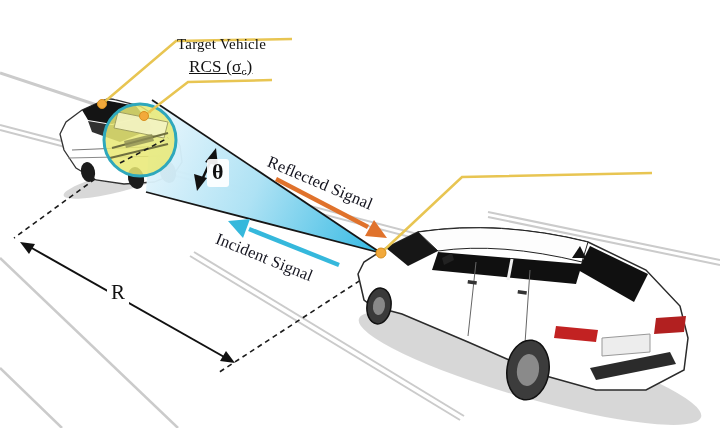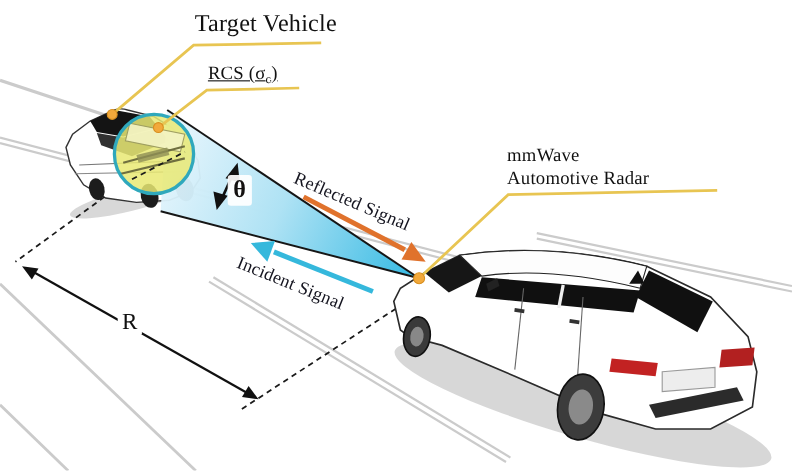--- a/index.html
+++ b/index.html
@@ -2,21 +2,21 @@
 <html><head>
 <meta charset="utf-8">
 <style>
   html,body{margin:0;padding:0;background:#ffffff;}
   .scene{
     position:relative;width:720px;height:428px;background:#ffffff;overflow:hidden;
     font-family:"Liberation Serif","DejaVu Serif",serif;
   }
   .scene svg.art{position:absolute;left:0;top:0;}
   .lbl{position:absolute;color:#111111;white-space:nowrap;letter-spacing:.2px;}
-  .lbl-target{left:177px;top:8px;font-size:22px;}
+  .lbl-target{left:177px;top:36px;font-size:15px;}
   .lbl-rcs{left:189px;top:57px;font-size:17px;text-decoration:underline;}
   .lbl-rcs .sub{font-size:11px;vertical-align:-3px;}
   .lbl-radar{left:461px;top:130px;font-size:17px;line-height:21px;white-space:normal;width:210px;}
   .lbl-reflected{left:272px;top:152px;font-size:16.5px;transform:rotate(23deg);transform-origin:left top;color:#14141f;}
   .lbl-incident{left:220px;top:229px;font-size:16.5px;transform:rotate(22deg);transform-origin:left top;color:#14141f;}
   .lbl-theta{left:207px;top:159px;font-size:22px;font-weight:bold;background:rgba(255,255,255,.92);
              padding:0 5px 2px 5px;border-radius:3px;line-height:26px;}
   .lbl-r{left:107px;top:280px;font-size:21px;background:#ffffff;padding:0 4px;line-height:24px;}
 </style>
 </head>
@@ -135,24 +135,20 @@
       <circle cx="102" cy="104" r="4.5"></circle>
       <circle cx="144" cy="116" r="4.5"></circle>
       <circle cx="381" cy="253" r="5"></circle>
     </g>
   </svg>
 
   <div class="lbl lbl-target">Target Vehicle</div>
 
   <div class="lbl lbl-rcs"><span>RCS (σ</span><span class="sub">c</span><span>)</span></div>
 
-  <div class="lbl lbl-radar">
-    <div>mmWave</div>
-    <div>Automotive Radar</div>
-  </div>
 
   <div class="lbl lbl-reflected">Reflected Signal</div>
 
   <div class="lbl lbl-incident">Incident Signal</div>
 
   <div class="lbl lbl-theta">θ</div>
 
   <div class="lbl lbl-r">R</div>
 </div>
 

